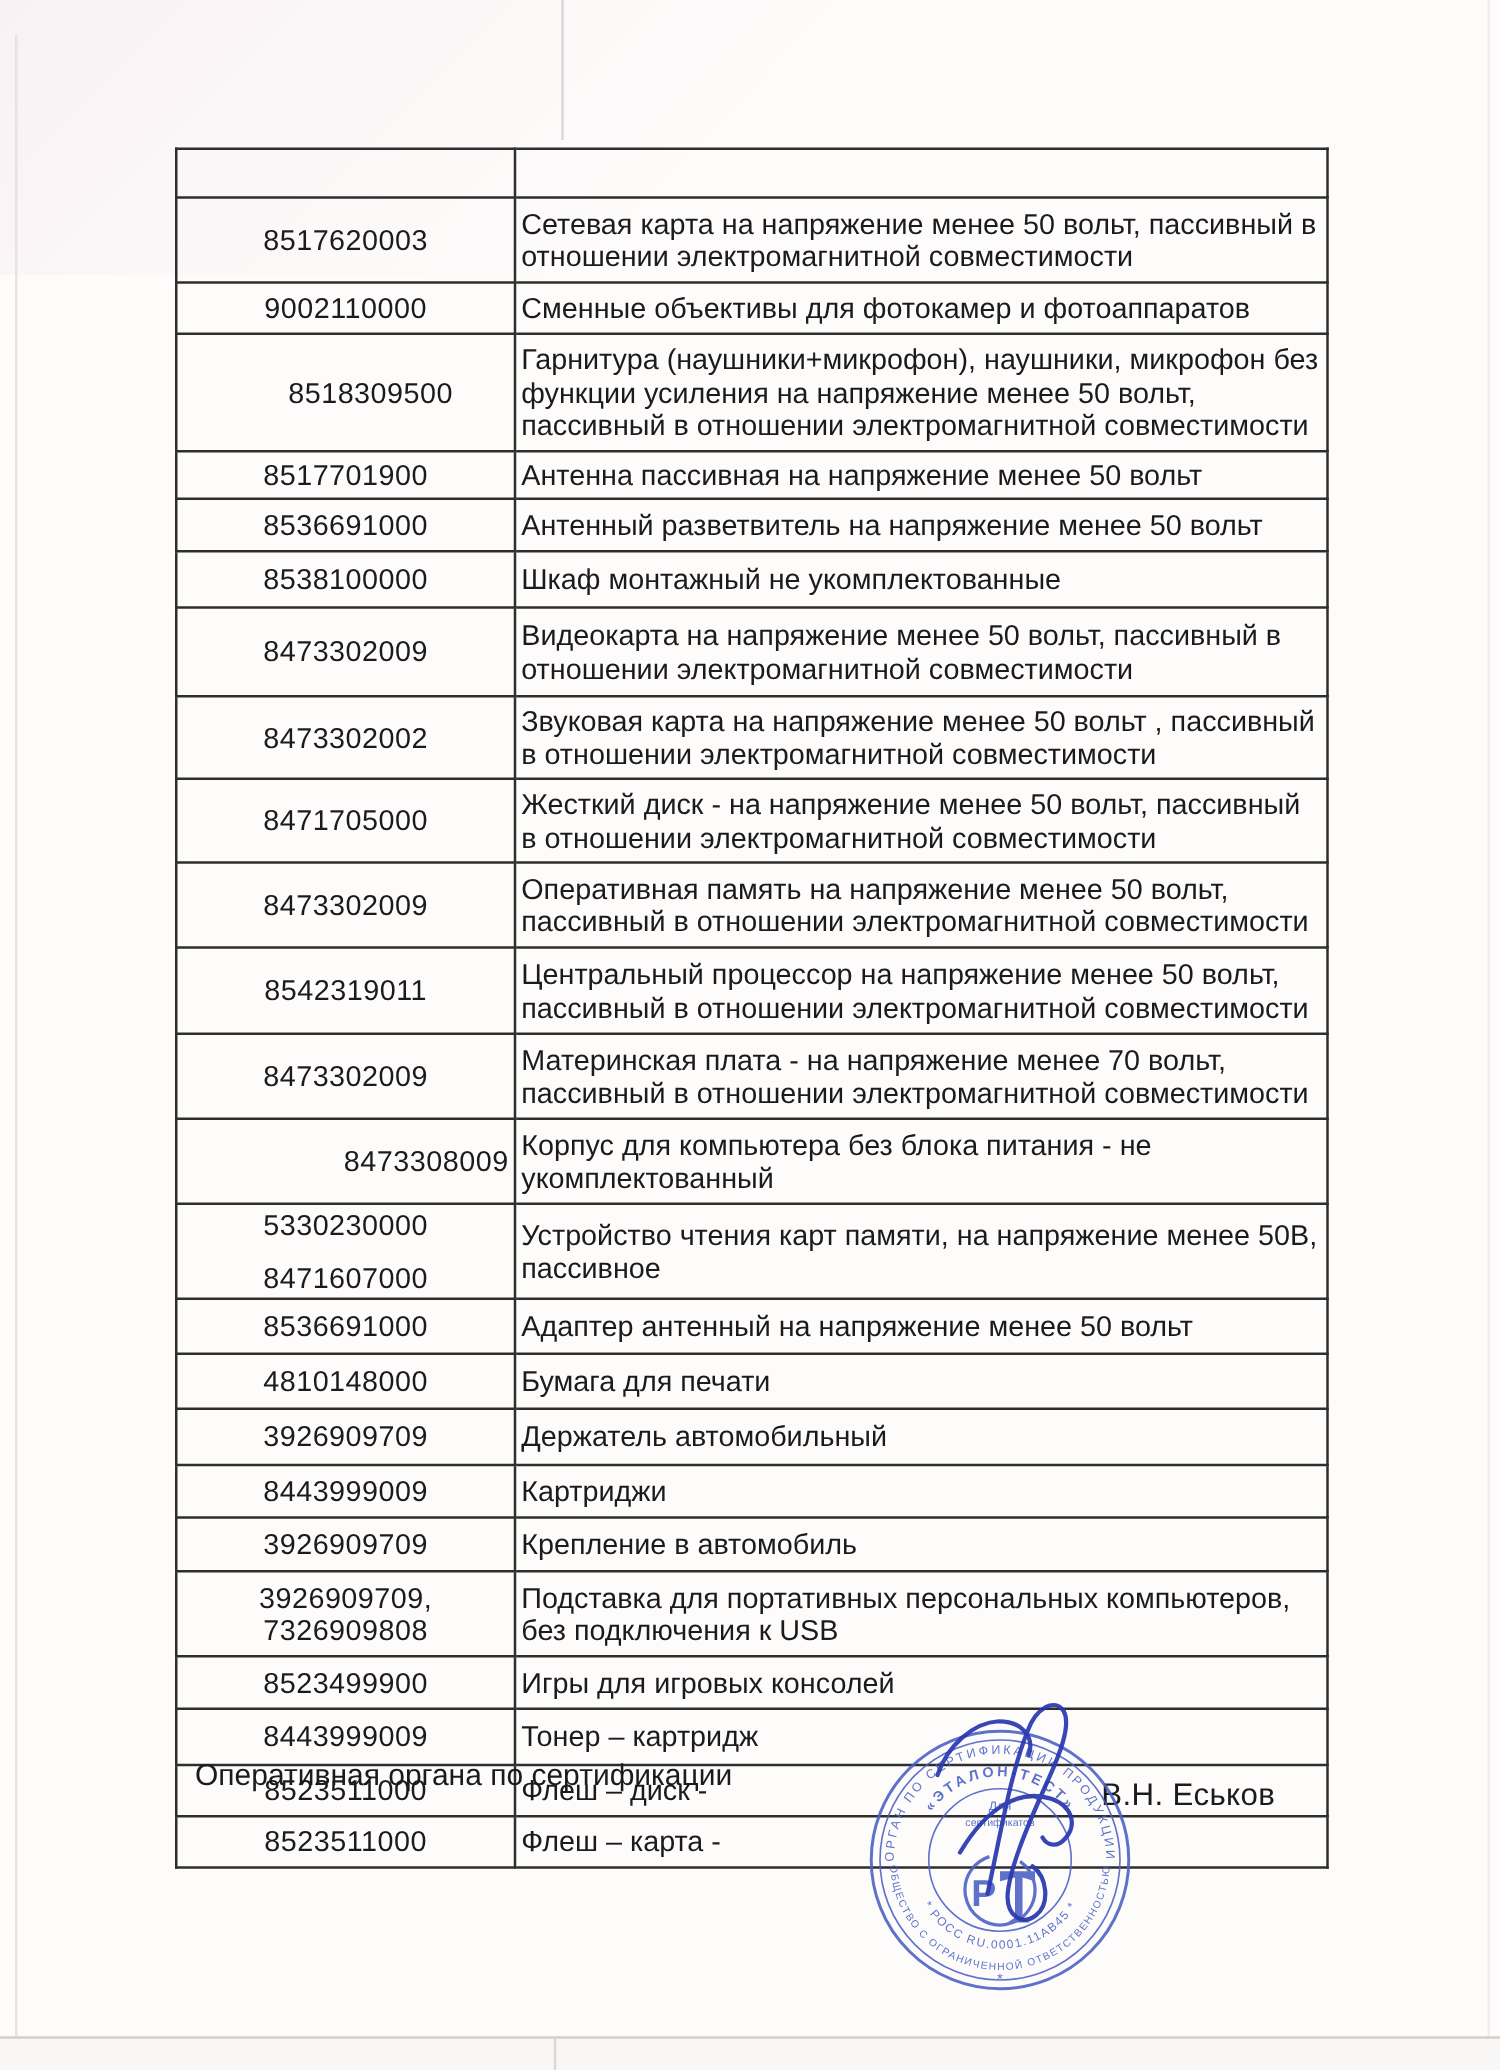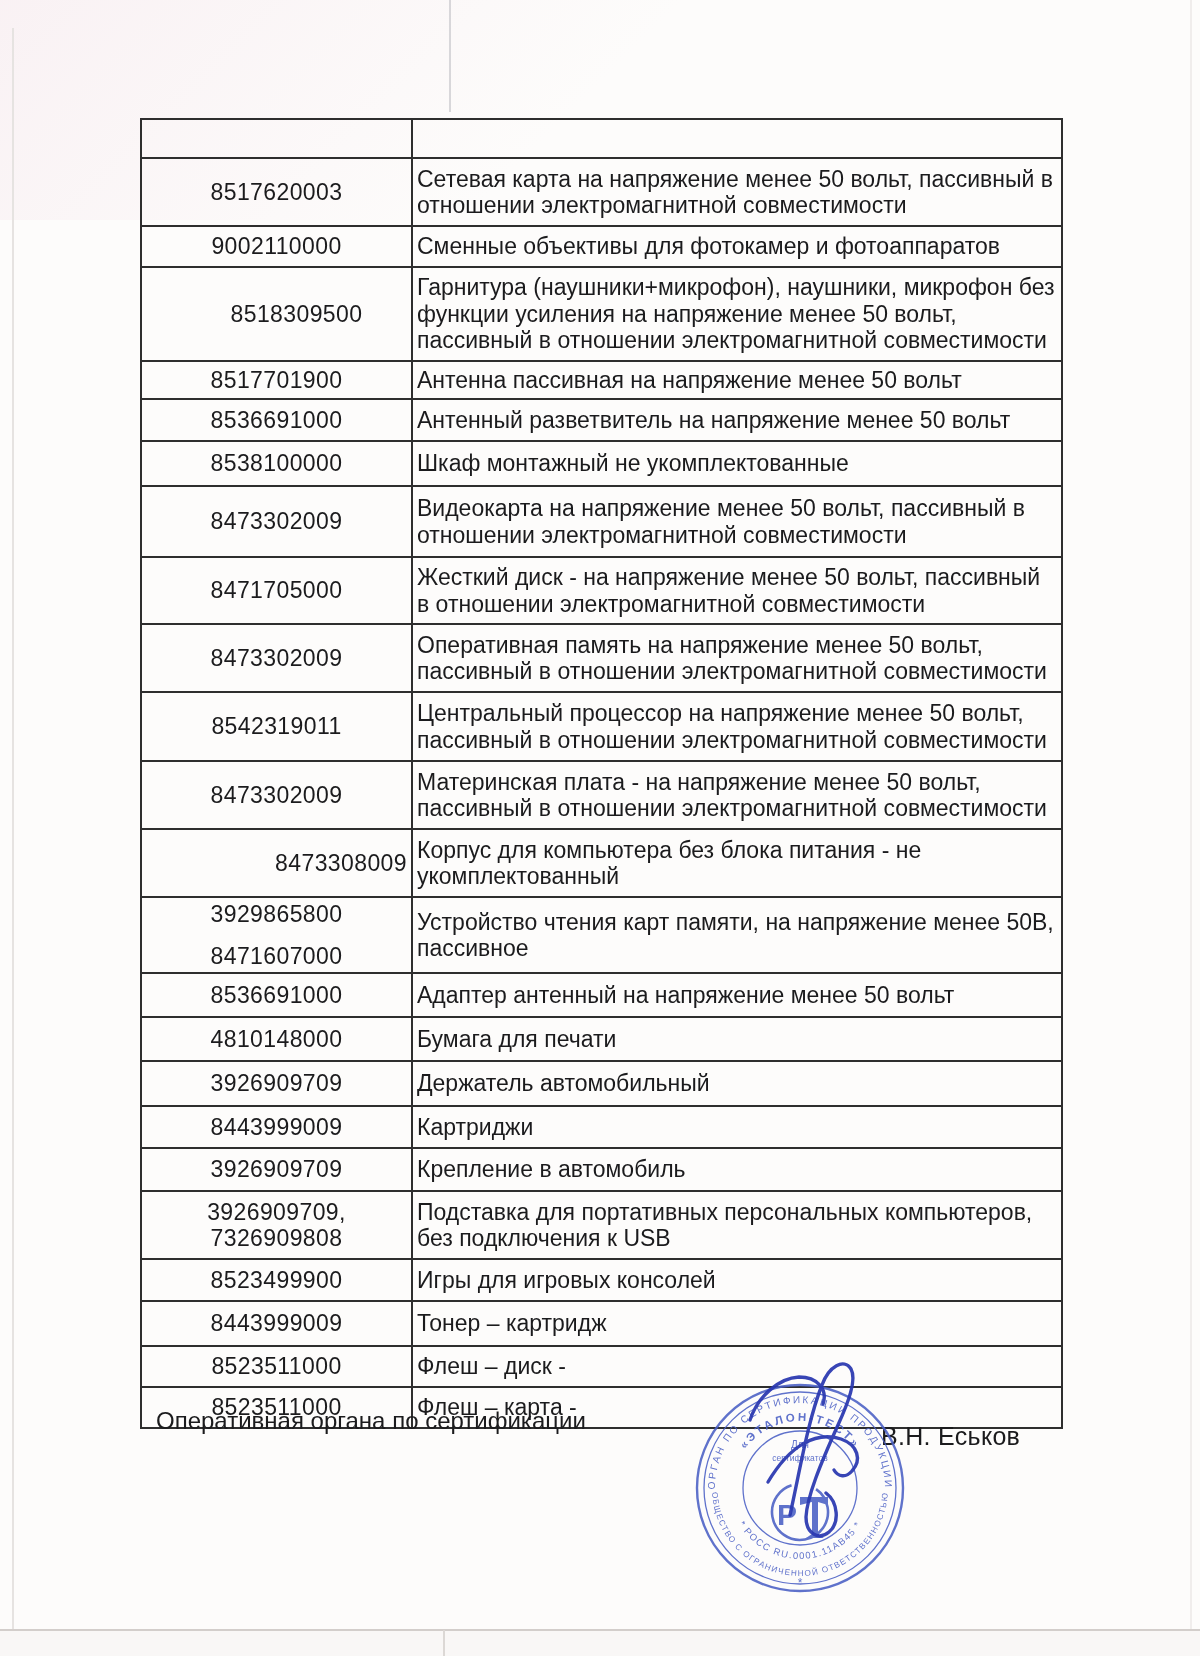--- a/index.html
+++ b/index.html
@@ -112,20 +112,26 @@
           </td>
       <td class="desc-cell">Шкаф монтажный не укомплектованные</td>
     </tr>
         <tr>
       <td class="code-cell" style="height: 65px;">
             <div class="code">8473302009</div>
           </td>
       <td class="desc-cell">Видеокарта на напряжение менее 50 вольт, пассивный в отношении электромагнитной совместимости</td>
     </tr>
         <tr>
+      <td class="code-cell" style="height: 60px;">
+            <div class="code">8473302002</div>
+          </td>
+      <td class="desc-cell">Звуковая карта на напряжение менее 50 вольт , пассивный в отношении электромагнитной совместимости</td>
+    </tr>
+        <tr>
       <td class="code-cell" style="height: 61px;">
             <div class="code">8471705000</div>
           </td>
       <td class="desc-cell">Жесткий диск - на напряжение менее 50 вольт, пассивный в отношении электромагнитной совместимости</td>
     </tr>
         <tr>
       <td class="code-cell" style="height: 62px;">
             <div class="code">8473302009</div>
           </td>
       <td class="desc-cell">Оперативная память на напряжение менее 50 вольт, пассивный в отношении электромагнитной совместимости</td>
@@ -133,31 +139,31 @@
         <tr>
       <td class="code-cell" style="height: 63px;">
             <div class="code">8542319011</div>
           </td>
       <td class="desc-cell">Центральный процессор на напряжение менее 50 вольт, пассивный в отношении электромагнитной совместимости</td>
     </tr>
         <tr>
       <td class="code-cell" style="height: 62px;">
             <div class="code">8473302009</div>
           </td>
-      <td class="desc-cell">Материнская плата - на напряжение менее 50 вольт, пассивный в отношении электромагнитной совместимости</td>
+      <td class="desc-cell">Материнская плата - на напряжение менее 70 вольт, пассивный в отношении электромагнитной совместимости</td>
     </tr>
         <tr>
       <td class="code-cell" style="height: 62px; text-align: right;">
             <div class="code">8473308009</div>
           </td>
       <td class="desc-cell">Корпус для компьютера без блока питания - не укомплектованный</td>
     </tr>
         <tr class="spaced">
       <td class="code-cell" style="height: 70px;">
-            <div class="code">3929865800</div>
+            <div class="code">5330230000</div>
             <div class="code">8471607000</div>
           </td>
       <td class="desc-cell">Устройство чтения карт памяти, на напряжение менее 50В, пассивное</td>
     </tr>
         <tr>
       <td class="code-cell" style="height: 38px;">
             <div class="code">8536691000</div>
           </td>
       <td class="desc-cell">Адаптер антенный на напряжение менее 50 вольт</td>
     </tr>

